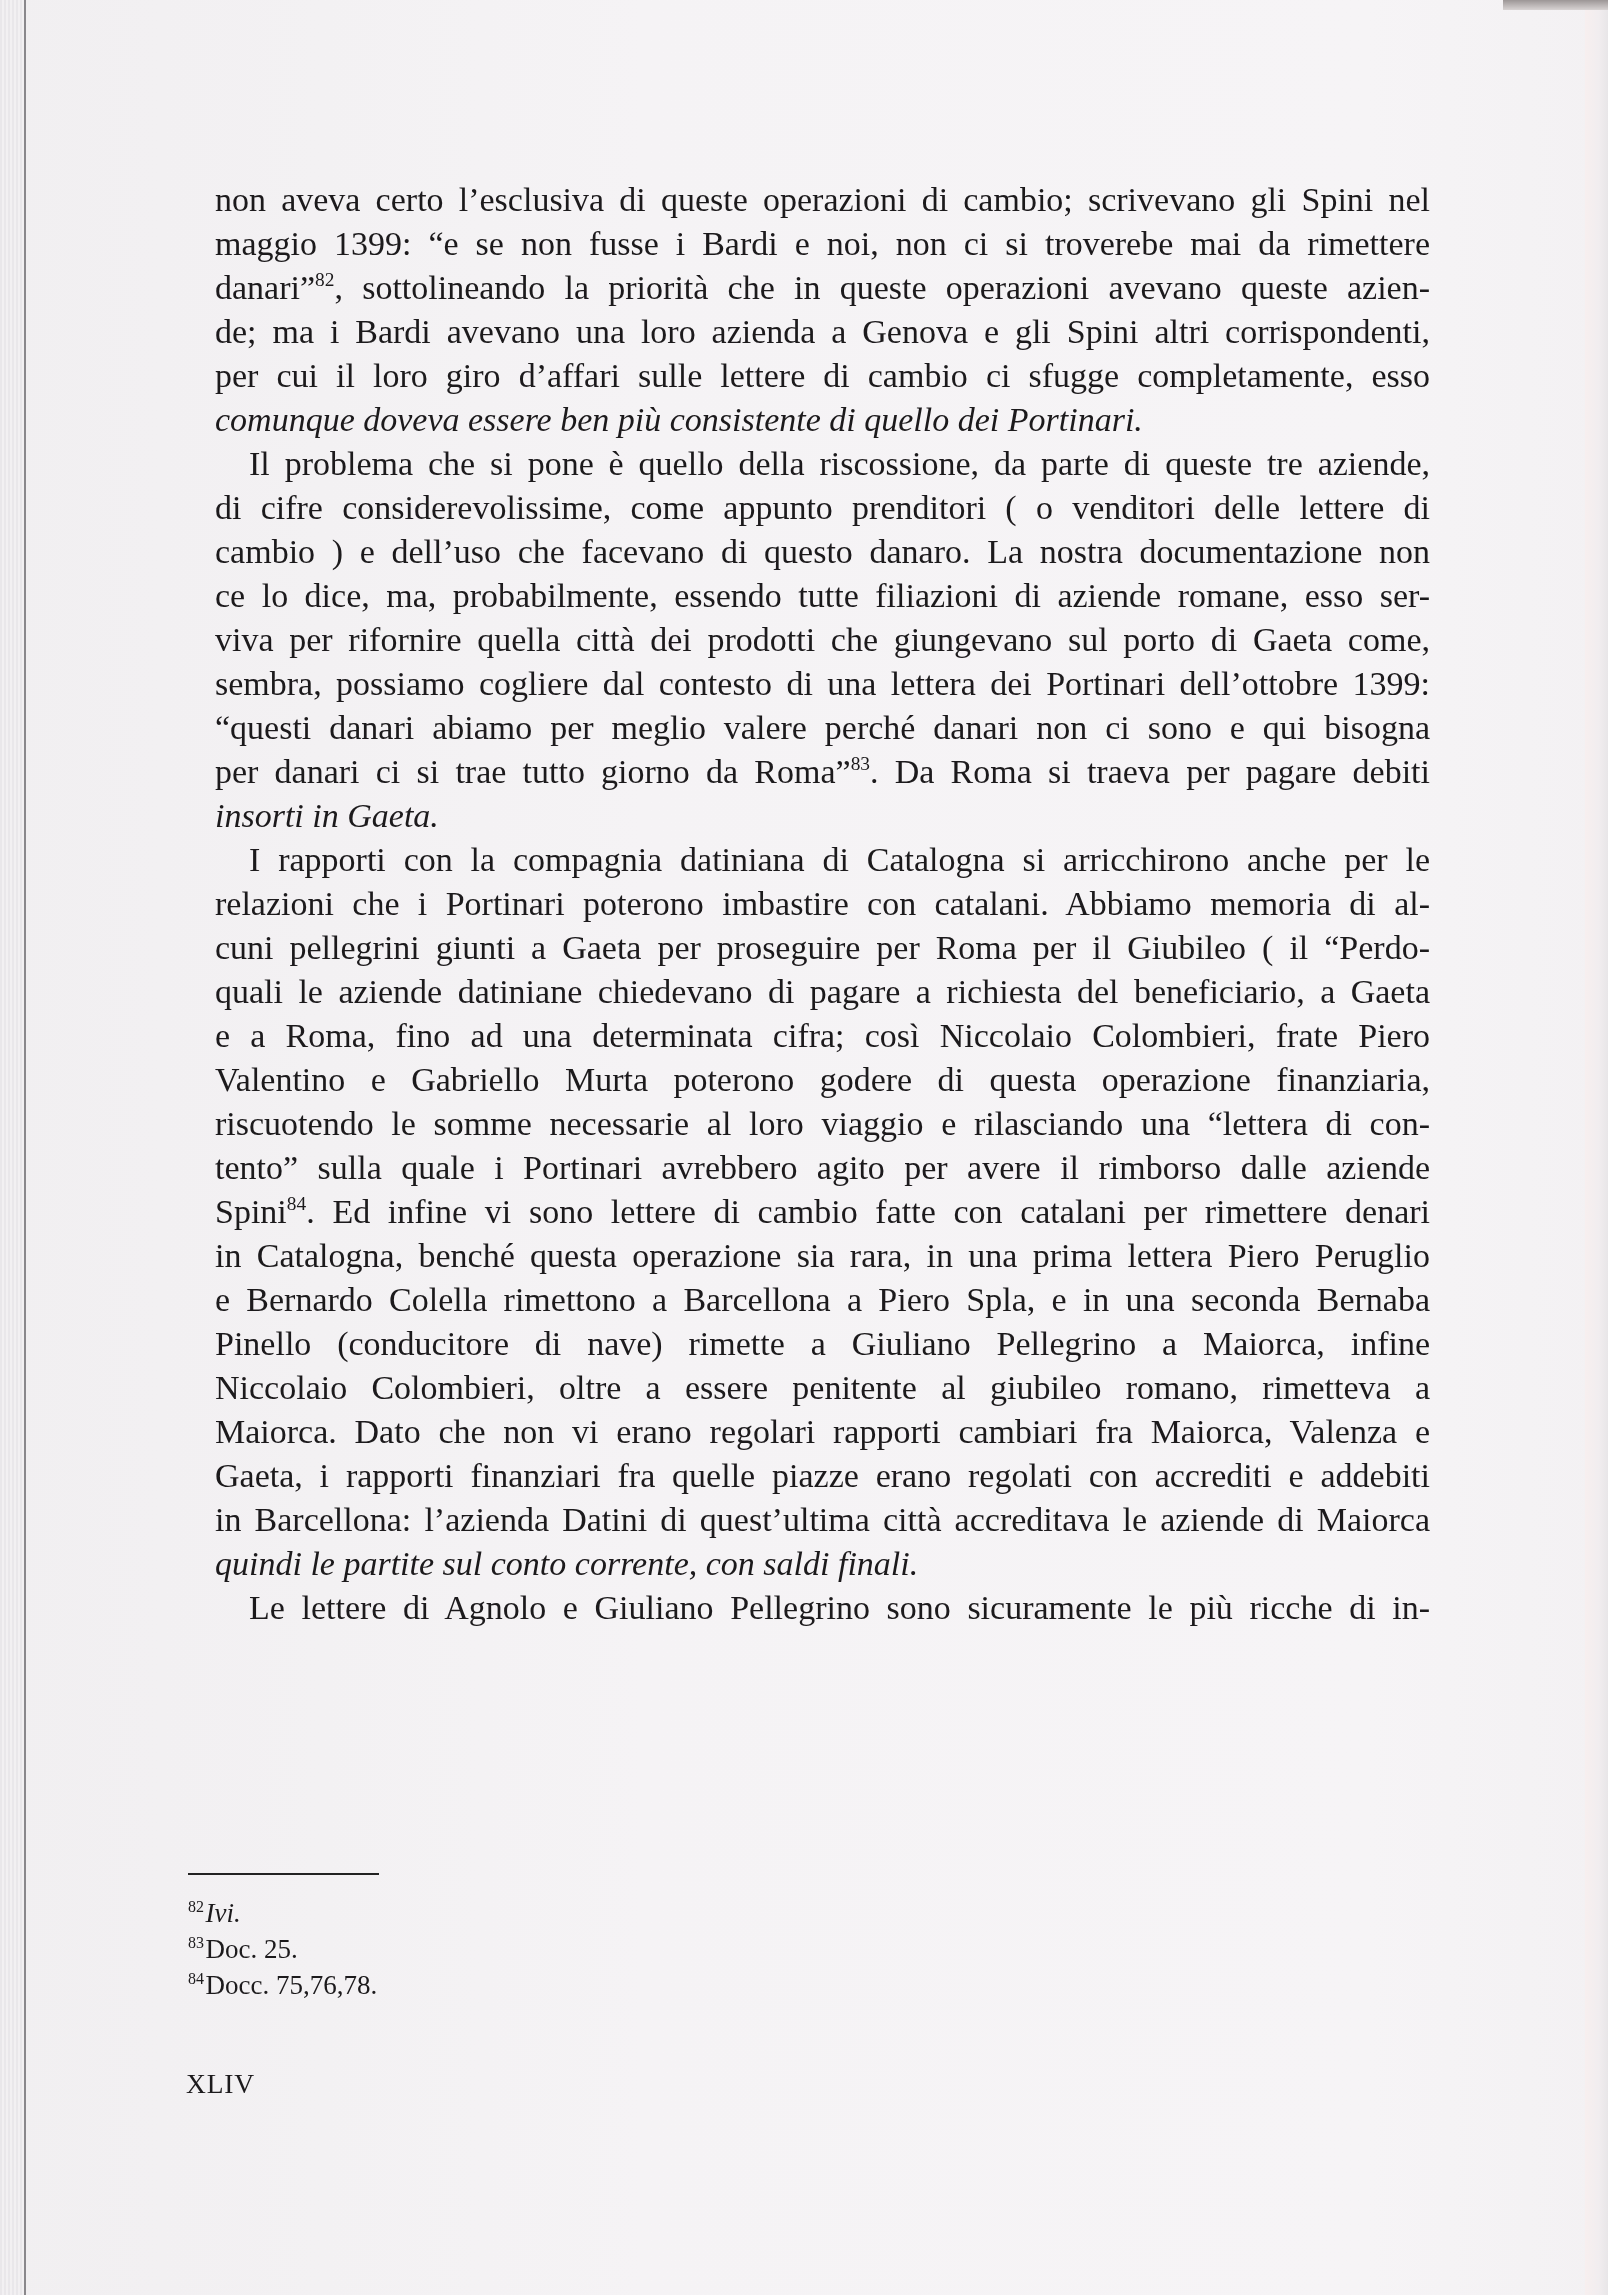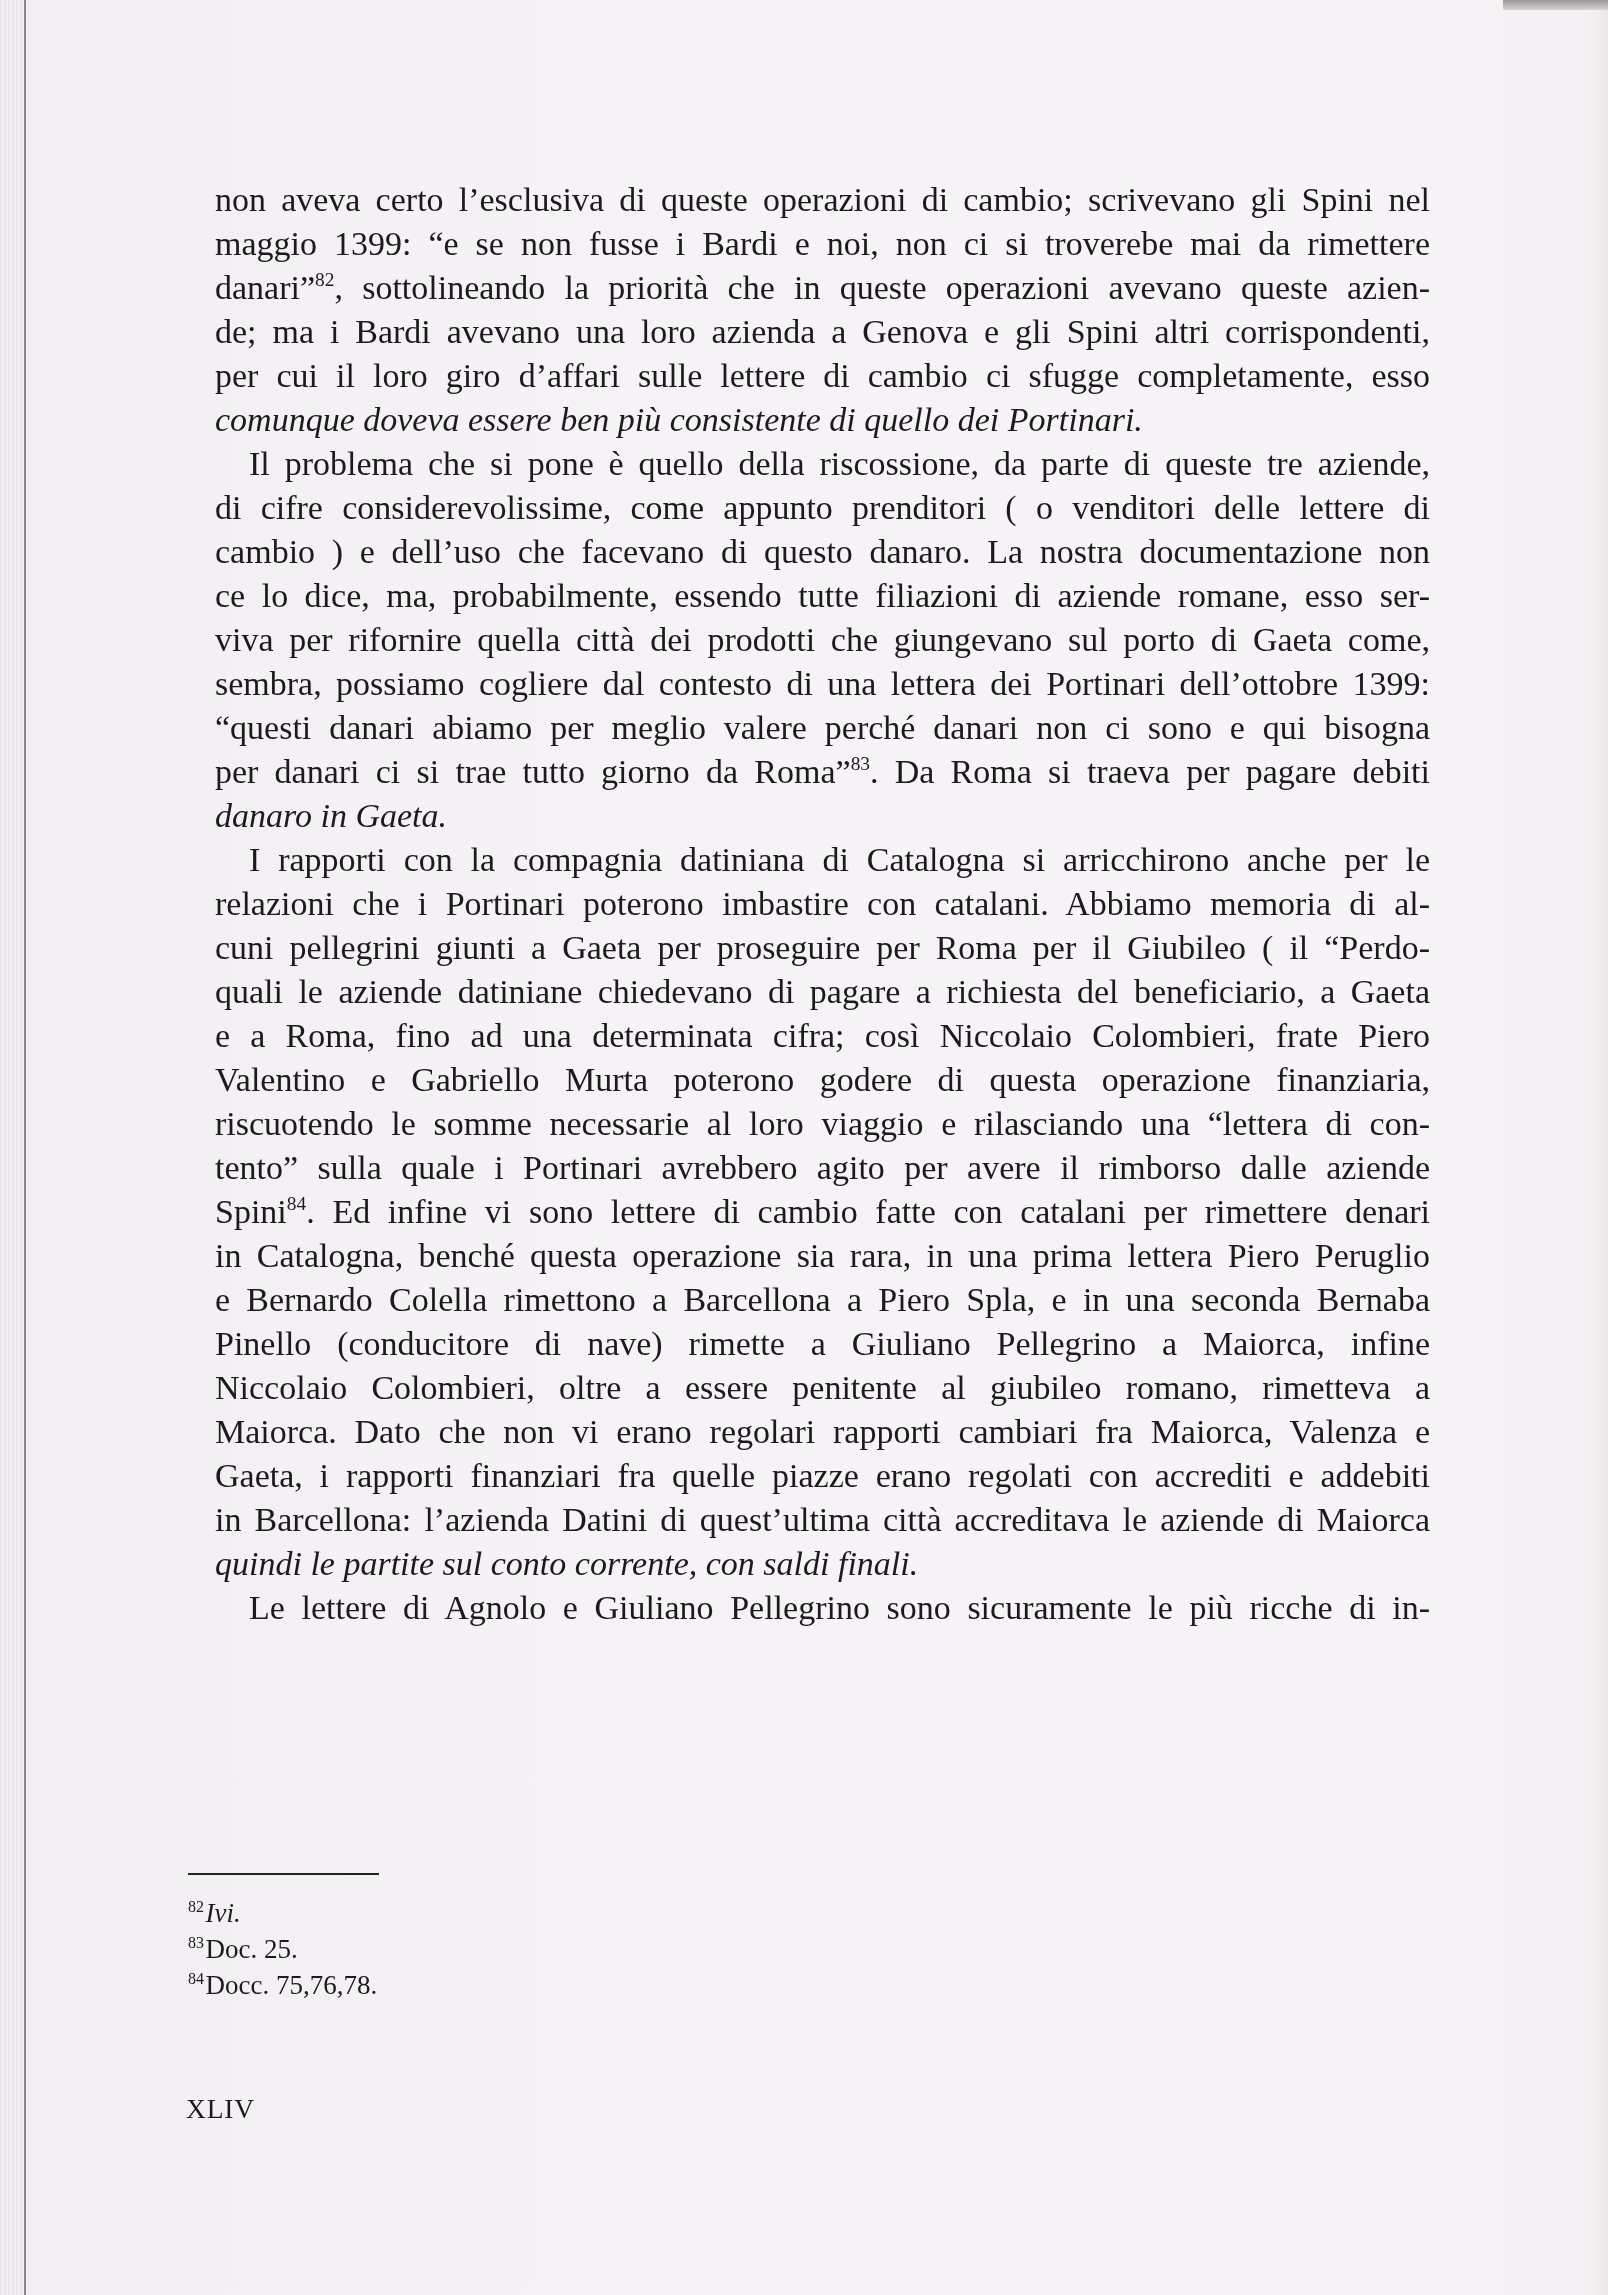--- a/index.html
+++ b/index.html
@@ -50,21 +50,21 @@
   }
   .footnotes {
     position: absolute; left: 188px; top: 1895px;
     font-size: 27px; line-height: 36px;
   }
   .footnote { display: block; white-space: nowrap; }
   .footnote sup { font-size: 16px; vertical-align: 9.7px; line-height: 0; margin-right: 1.6px; }
   .footnote i { font-style: italic; text-align: center; }
   .page-number {
     position: absolute; left: 186px; top: 2068px;
-    font-size: 27.5px; letter-spacing: 0.8px; margin-top: 25px;
+    font-size: 27.5px; letter-spacing: 0.8px;
   }
 </style>
 </head>
 <body>
 
 <div class="page">
   <div class="binding"></div>
   <div class="binding-edge"></div>
   <div class="top-shadow"></div>
   <div class="fold"></div>
@@ -78,21 +78,21 @@
     <span class="line last">comunque doveva essere ben più consistente di quello dei Portinari.</span>
 
     <span class="line indent">Il problema che si pone è quello della riscossione, da parte di queste tre aziende,</span>
     <span class="line">di cifre considerevolissime, come appunto prenditori ( o venditori delle lettere di</span>
     <span class="line">cambio ) e dell’uso che facevano di questo danaro. La nostra documentazione non</span>
     <span class="line">ce lo dice, ma, probabilmente, essendo tutte filiazioni di aziende romane, esso ser-</span>
     <span class="line">viva per rifornire quella città dei prodotti che giungevano sul porto di Gaeta come,</span>
     <span class="line">sembra, possiamo cogliere dal contesto di una lettera dei Portinari dell’ottobre 1399:</span>
     <span class="line">“questi danari abiamo per meglio valere perché danari non ci sono e qui bisogna</span>
     <span class="line"><span>per danari ci si trae tutto giorno da Roma”</span><sup class="fn">83</sup><span>. Da Roma si traeva per pagare debiti</span></span>
-    <span class="line last">danaro in Gaeta.</span>
+    <span class="line last">insorti in Gaeta.</span>
 
     <span class="line indent">I rapporti con la compagnia datiniana di Catalogna si arricchirono anche  per le</span>
     <span class="line">relazioni che i Portinari poterono imbastire con catalani. Abbiamo memoria di al-</span>
     <span class="line">cuni pellegrini giunti a Gaeta per proseguire per Roma per il Giubileo ( il “Perdo-</span>
     <span class="line">quali le aziende datiniane chiedevano di pagare a richiesta del beneficiario, a Gaeta</span>
     <span class="line">e a Roma, fino ad una determinata cifra; così Niccolaio Colombieri, frate Piero</span>
     <span class="line">Valentino e  Gabriello Murta poterono godere di questa operazione finanziaria,</span>
     <span class="line">riscuotendo le somme necessarie al loro viaggio e rilasciando una “lettera di con-</span>
     <span class="line">tento” sulla quale i Portinari avrebbero agito per avere il rimborso dalle aziende</span>
     <span class="line"><span>Spini</span><sup class="fn">84</sup><span>. Ed infine vi sono lettere di cambio fatte con catalani per rimettere denari</span></span>

